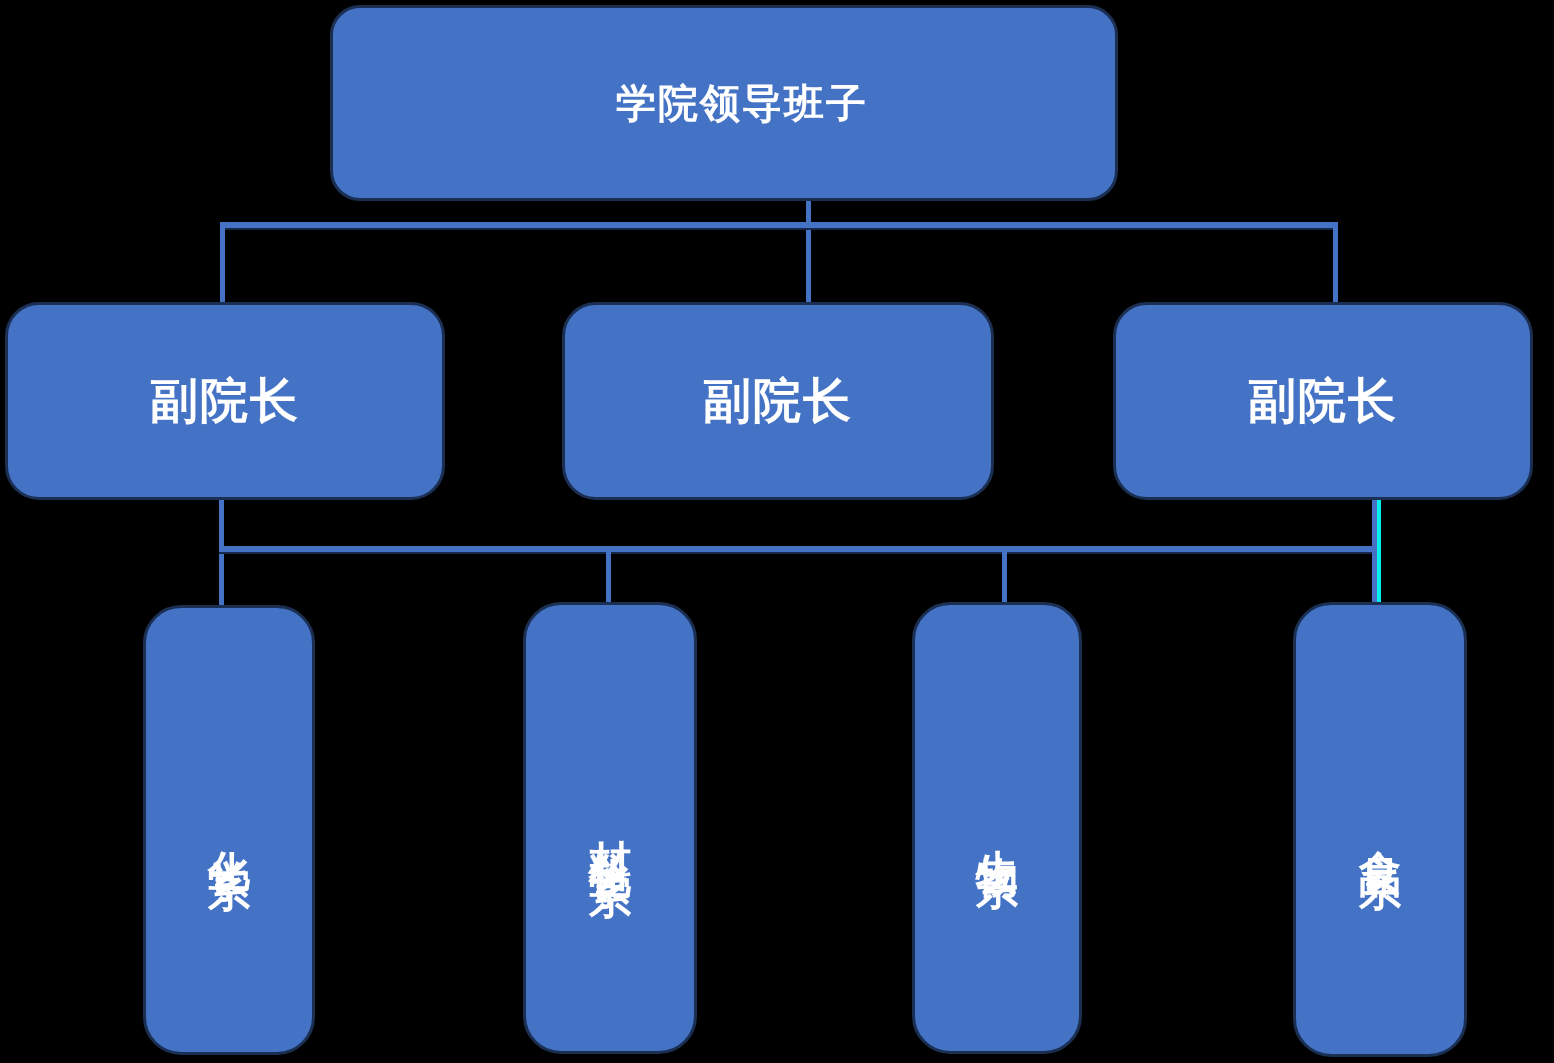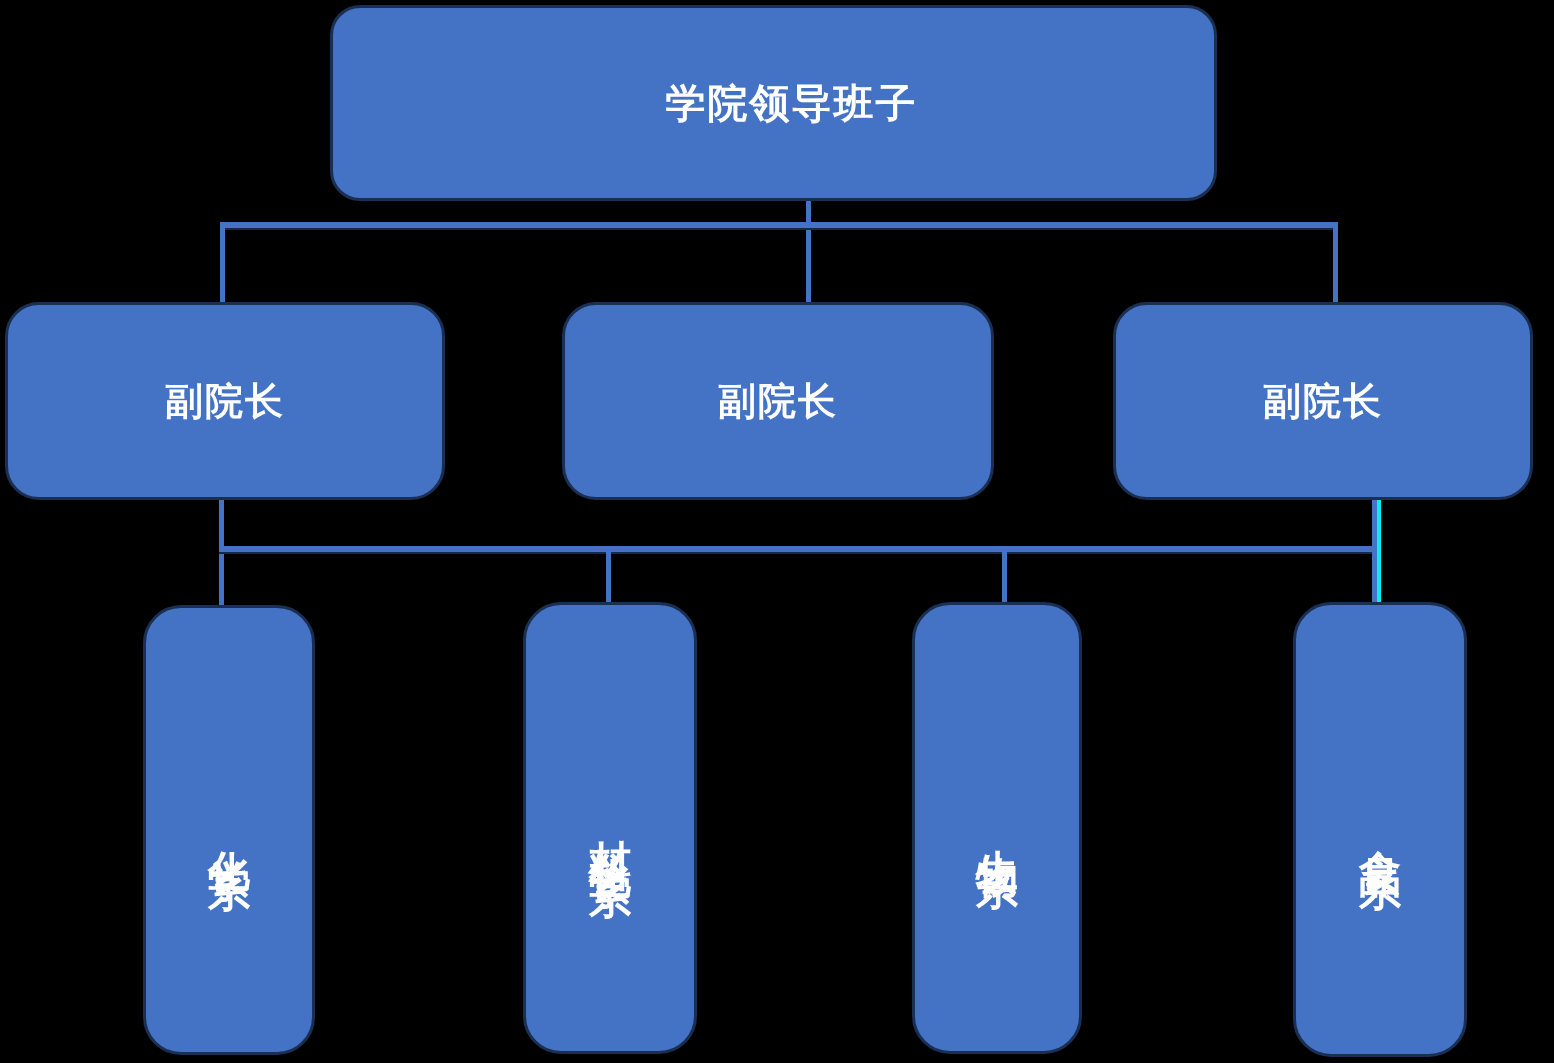--- a/index.html
+++ b/index.html
@@ -21,30 +21,30 @@
     background: #4472C4;
     border: 3px solid #1B2F52;
     color: #FFFFFF;
     display: flex;
     align-items: center;
     justify-content: center;
     font-weight: 700;
     text-align: center;
   }
   .node.h-text {
-    font-size: 38px;
+    font-size: 48px;
     letter-spacing: 2px;
   }
   .node.v-text {
     writing-mode: vertical-rl;
     text-orientation: upright;
     font-size: 42px;
     letter-spacing: 9px;
   }
-  .node.root  { left: 330px;  top: 5px;   width: 887px; height: 196px; border-radius: 30px; font-size: 40px; padding-left: 36px; }
+  .node.root  { left: 330px;  top: 5px;   width: 788px; height: 196px; border-radius: 30px; font-size: 40px; padding-left: 36px; }
   .node.vice1 { left: 5px;    top: 302px; width: 440px; height: 198px; border-radius: 34px; }
   .node.vice2 { left: 562px;  top: 302px; width: 432px; height: 198px; border-radius: 34px; }
   .node.vice3 { left: 1113px; top: 302px; width: 420px; height: 198px; border-radius: 34px; }
   .node.dept1 { left: 143px;  top: 605px; width: 172px; height: 450px; border-radius: 38px; }
   .node.dept2 { left: 523px;  top: 602px; width: 174px; height: 452px; border-radius: 38px; }
   .node.dept3 { left: 912px;  top: 602px; width: 170px; height: 452px; border-radius: 38px; }
   .node.dept4 { left: 1293px; top: 602px; width: 174px; height: 455px; border-radius: 38px; }
 
   .line {
     position: absolute;

